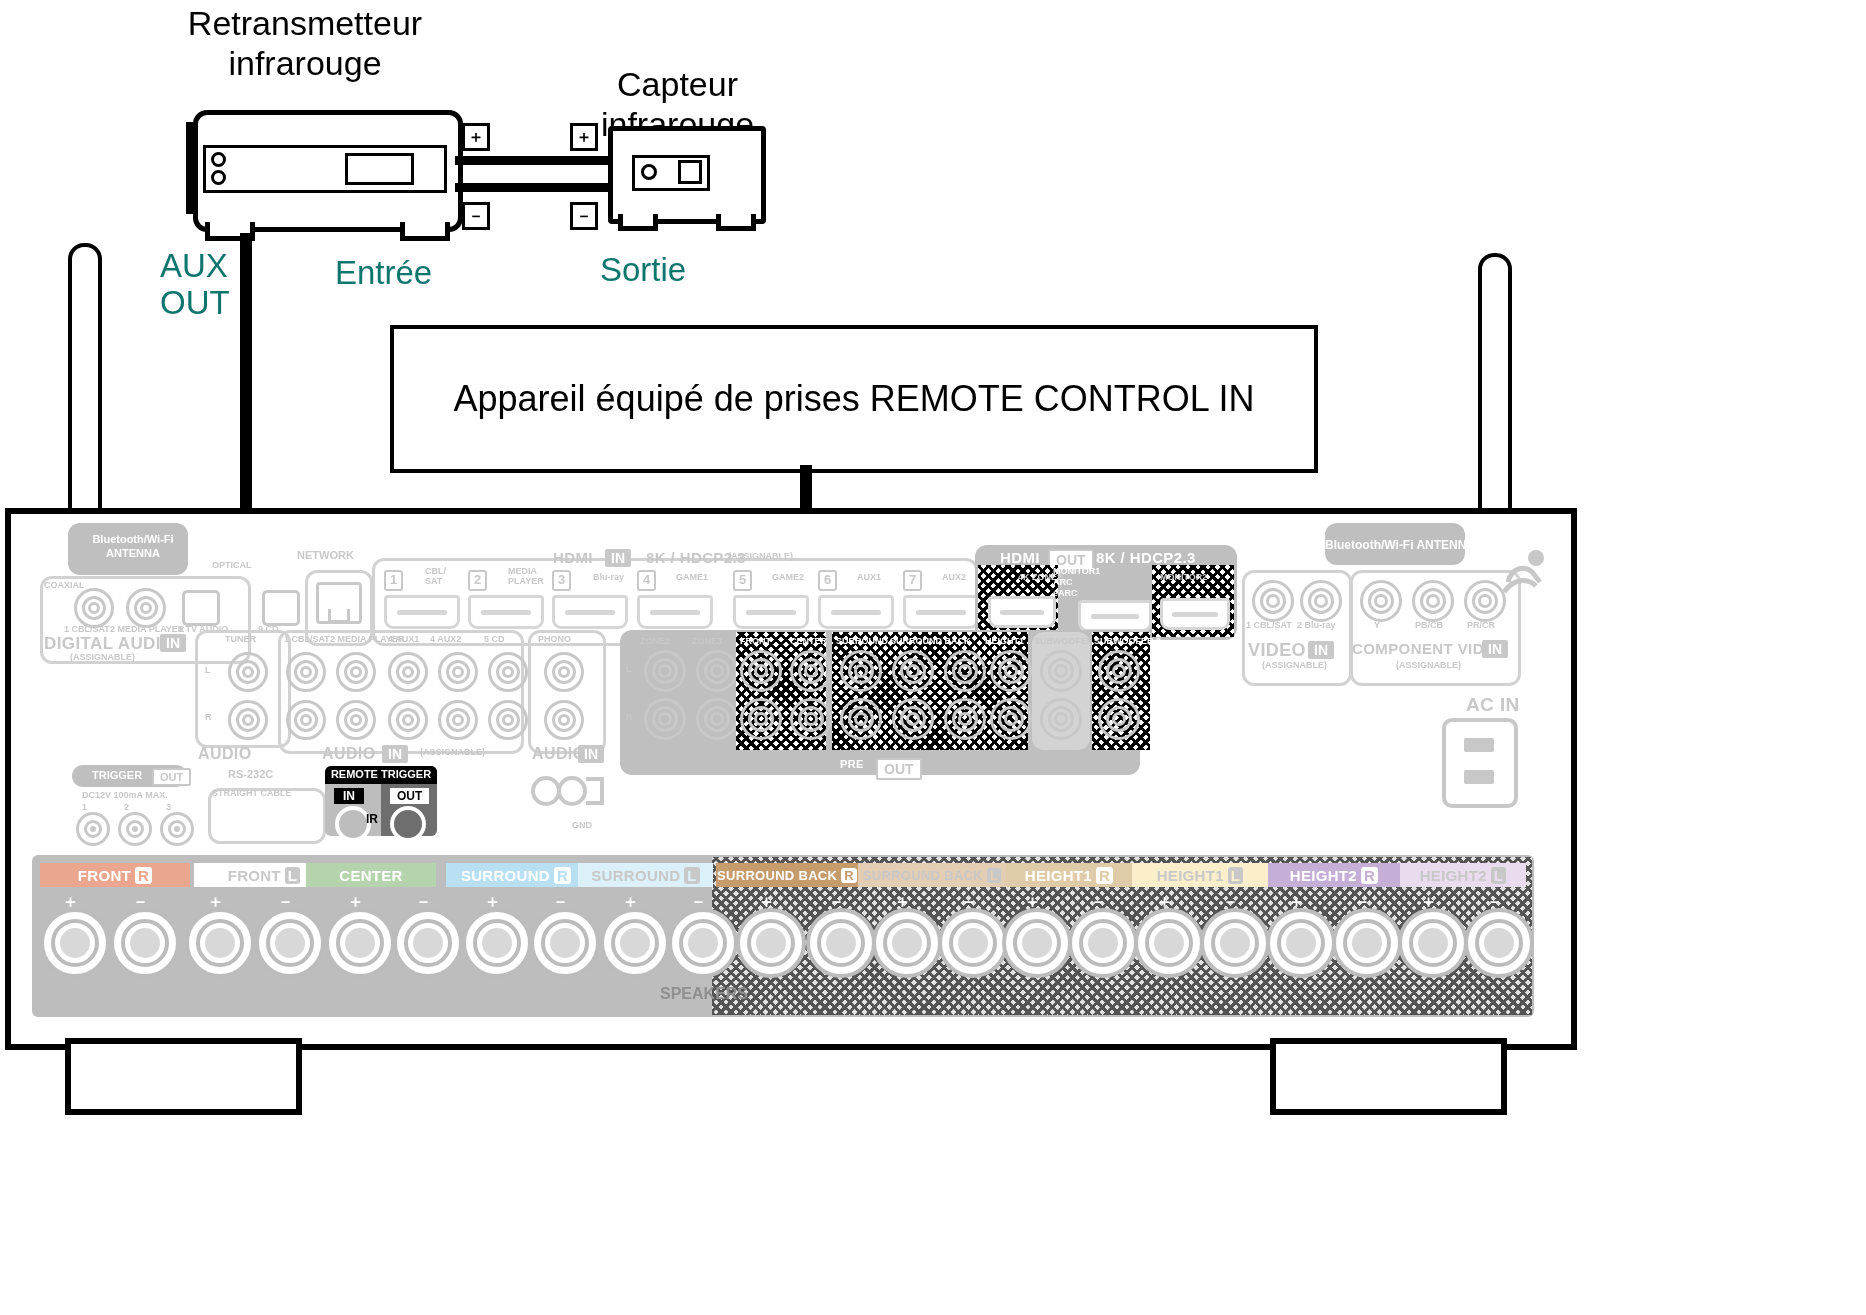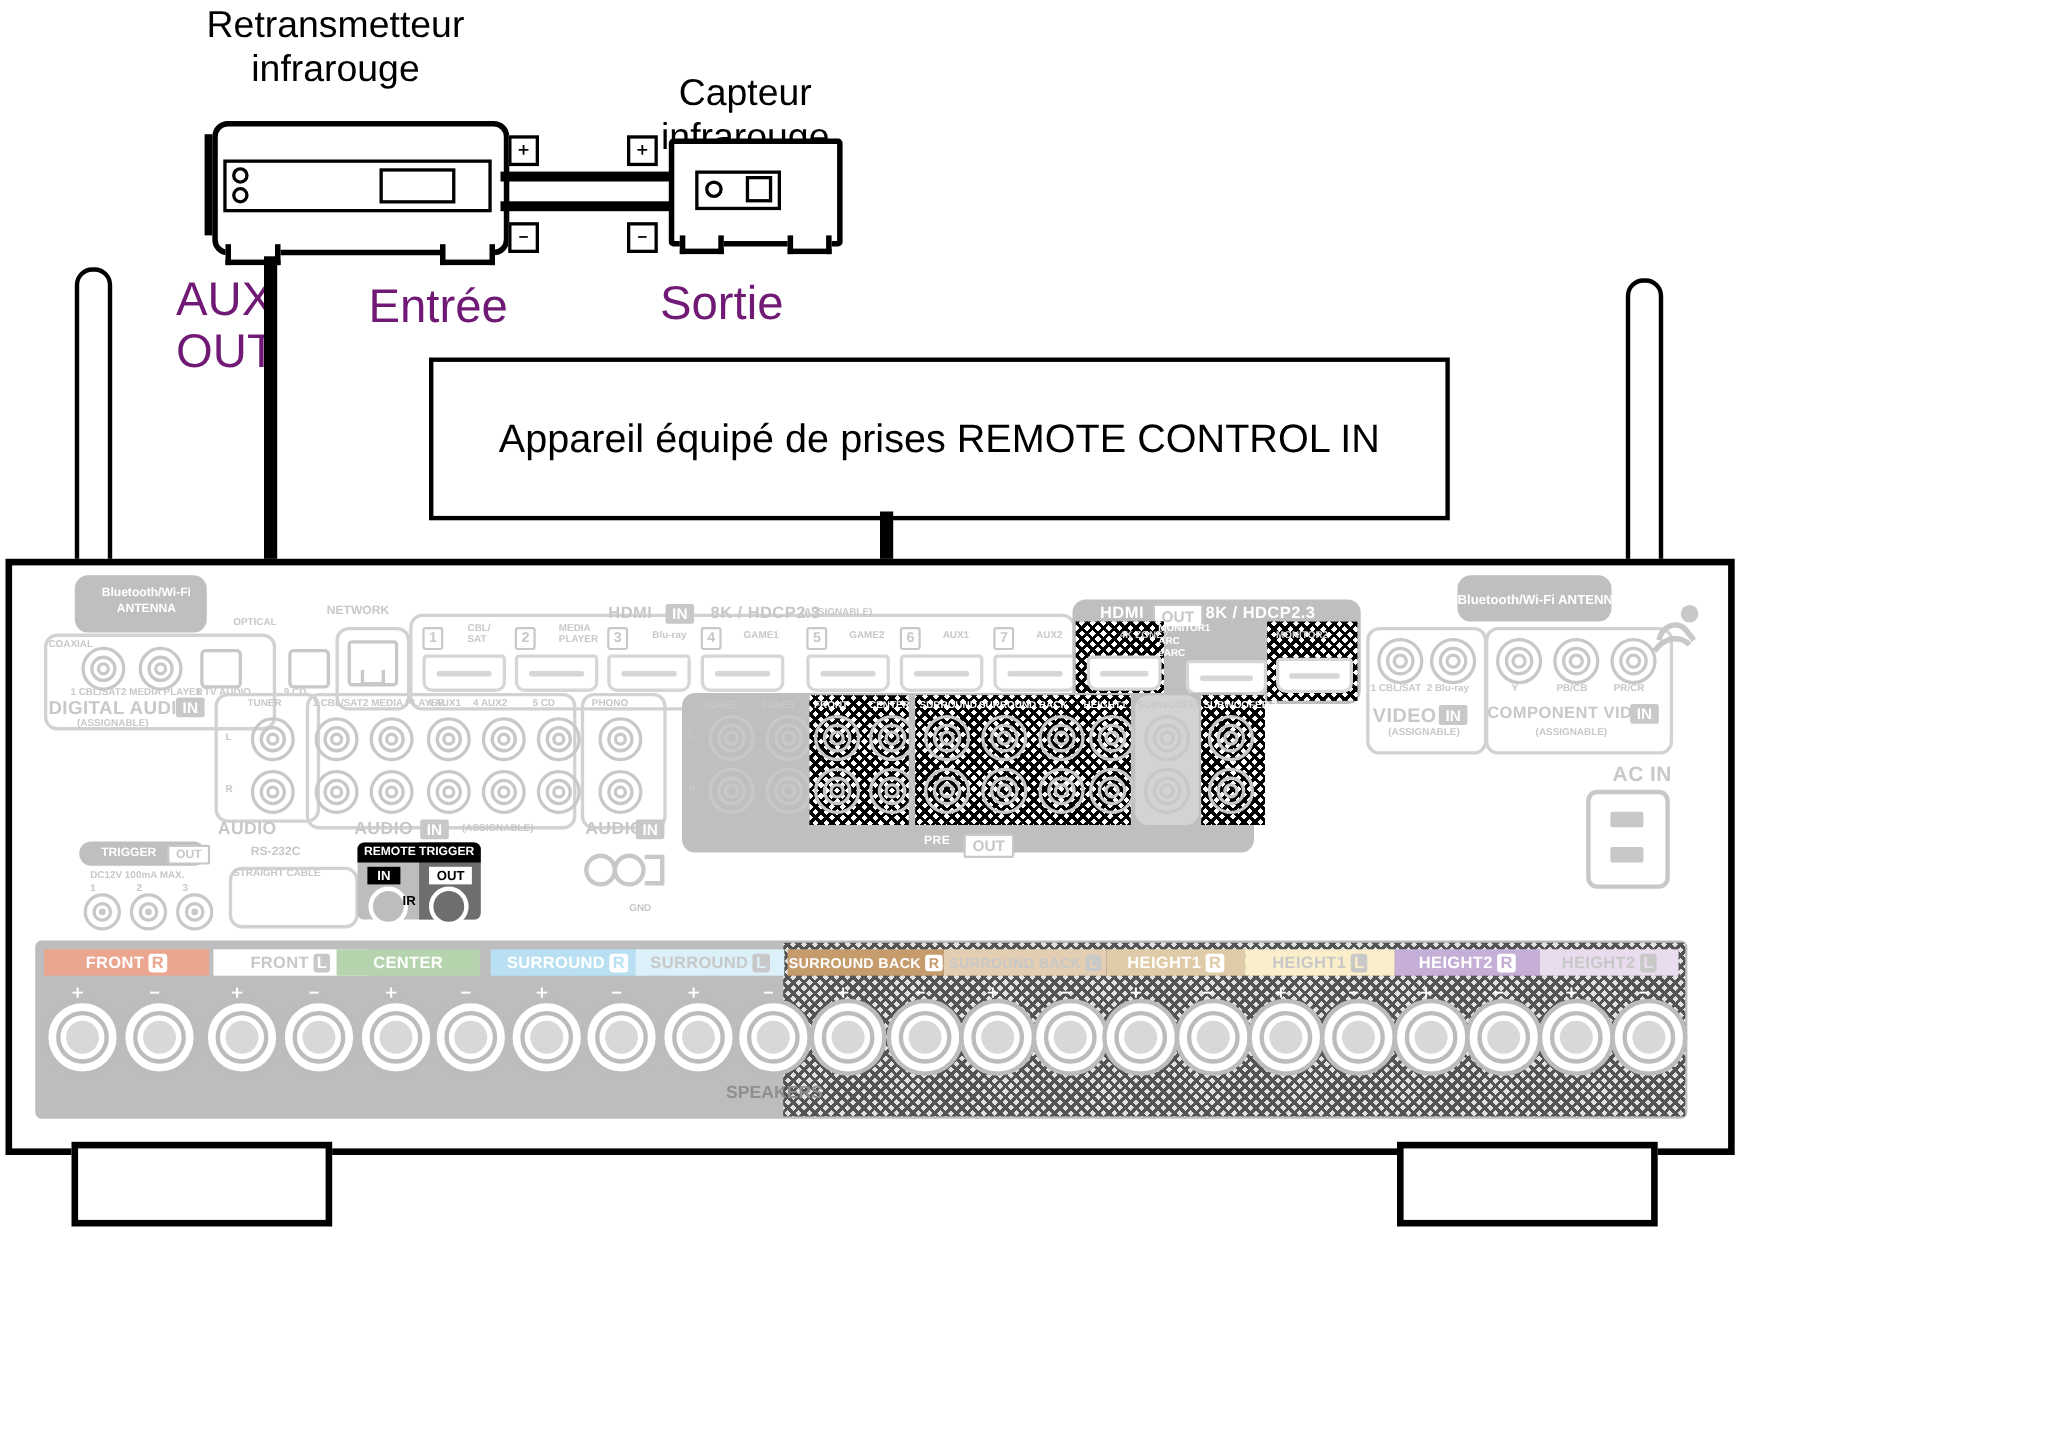--- a/index.html
+++ b/index.html
@@ -1,21 +1,21 @@
 <!DOCTYPE html>
 <html><head>
 <meta charset="utf-8">
 <style>
   html,body{margin:0;padding:0;background:#fff;}
   body{width:1866px;height:1315px;position:relative;
        font-family:"Liberation Sans",sans-serif;overflow:hidden;}
   .abs{position:absolute;}
   
   .hdr{font-size:34px;color:#000;text-align:center;line-height:1.18;white-space:pre-line;}
-  .lbl{font-size:43px;color:#701a75;line-height:1.12;white-space:pre-line;}
+  .lbl{font-size:33px;color:#0f766e;line-height:1.12;white-space:pre-line;}
   
   .ir-body{border:5px solid #000;border-radius:14px;background:#fff;}
   .ir-inner{border:3px solid #000;background:#fff;}
   .ir-screen{border:3px solid #000;background:#fff;}
   .dot{border:3px solid #000;border-radius:50%;background:#fff;}
   .foot{border:5px solid #000;border-top:none;background:#fff;}
   .tick{border:3px solid #000;background:#fff;display:flex;align-items:center;justify-content:center;
         font-size:16px;font-weight:700;color:#000;line-height:1;}
   .wire{background:#000;}
   .cable-blk{background:#000;}

